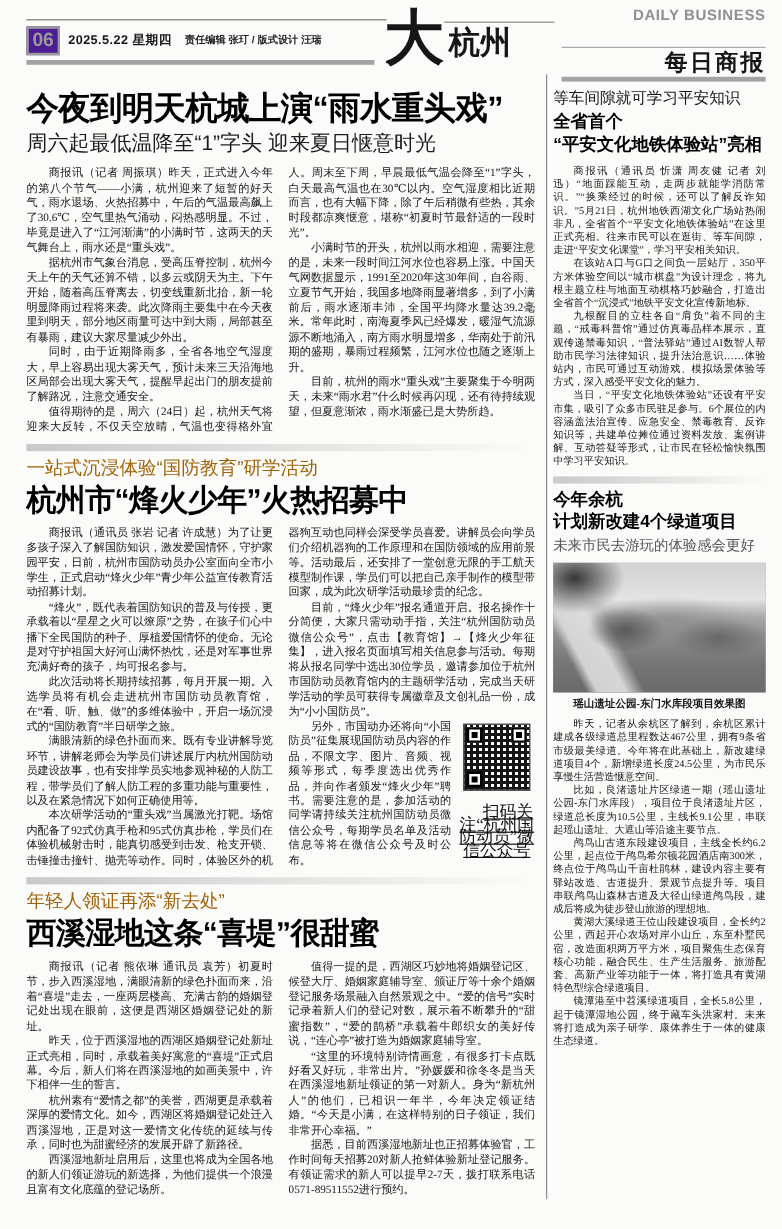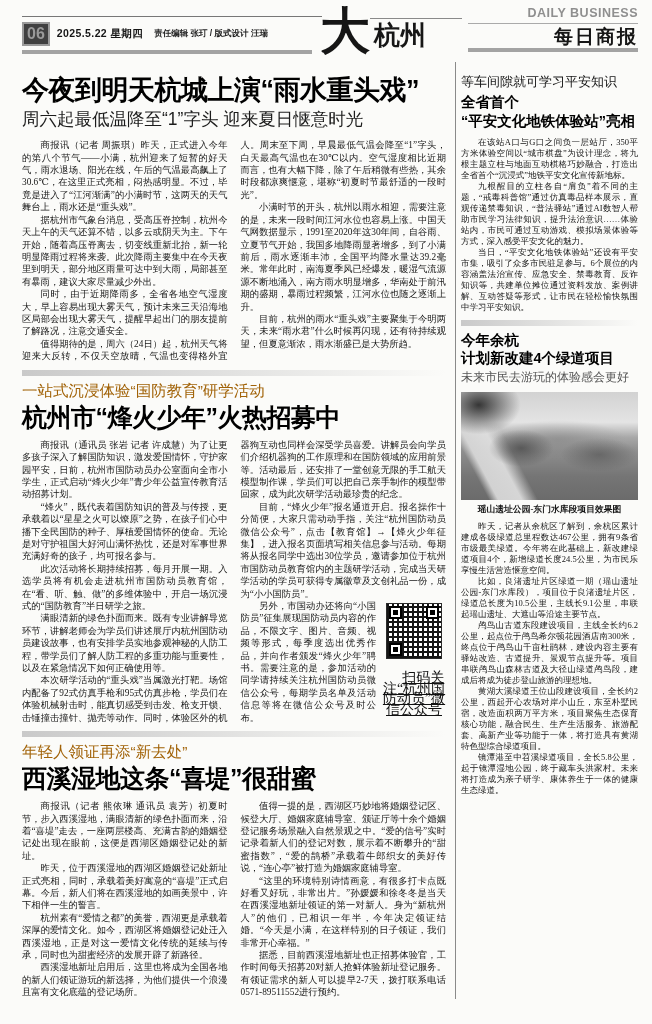--- a/index.html
+++ b/index.html
@@ -7,28 +7,28 @@
     width:652px;height:1024px;overflow:hidden;
     background:#fbfbf9;color:#161616;
     font-family:"Liberation Serif","DejaVu Serif",serif;
   }
   .page{box-sizing:border-box;width:652px;height:1024px;padding:6px 14px 0 22px;position:relative;}
 
   
   .hdr{position:relative;height:54px;margin-bottom:2px;}
   .hdr-left{position:absolute;left:0;top:10px;width:300px;border-top:1px solid #777;padding-top:5px;display:flex;align-items:center;gap:7px;}
   .hdr-left:after{content:"";position:absolute;left:0;bottom:-8px;width:290px;height:4px;background:#a3a3a3;}
-  .page-box{border:2px solid #9a9a9a;color:#9a9a9a;font:bold 16px/18px "Liberation Sans",sans-serif;padding:1px 3px;background:#404040;}
+  .page-box{border:2px solid #9a9a9a;color:#9a9a9a;font:bold 16px/18px "Liberation Sans",sans-serif;padding:1px 3px;background:#4c1d95;}
   .date-b{font:bold 10.5px "Liberation Sans",sans-serif;letter-spacing:.4px;}
   .editor{font:bold 8.5px "Liberation Sans",sans-serif;color:#222;margin-left:4px;}
   .masthead{position:absolute;left:298px;top:2px;display:flex;align-items:flex-end;}
   .big-char{font-family:"DejaVu Serif",serif;font-weight:bold;font-size:50px;line-height:46px;}
   .city{font:900 26px/26px "Liberation Sans",sans-serif;border-top:1px solid #8a8a8a;padding:3px 36px 0 4px;margin-bottom:6px;}
   .hdr-right{position:absolute;right:0;top:0;text-align:right;width:170px;}
-  .english{color:#8f8f8f;font:bold 12.5px "Liberation Sans",sans-serif;letter-spacing:.5px;border-bottom:1px solid #aaa;padding-bottom:3px;}
+  .english{color:#8f8f8f;font:bold 12.5px "Liberation Sans",sans-serif;letter-spacing:.5px;border-bottom:1px solid #aaa;padding-bottom:19px;}
   .paper-name{font:bold 19px/24px "DejaVu Serif",serif;letter-spacing:2px;}
   .hdr-right:after{content:"";position:absolute;right:0;bottom:-4px;width:170px;height:4px;background:#a3a3a3;}
 
   
   .content{display:flex;align-items:stretch;}
   .main{width:424px;flex:none;}
   .side{flex:1;margin-left:9px;border-left:1px solid #8a8a8a;padding-left:5px;}
 
   .fade-rule{height:6px;margin:7px 0 5px;background:linear-gradient(to right,#c9c9c9,rgba(201,201,201,0));}
 
@@ -90,21 +90,21 @@
   </header>
 
   <div class="content">
 
     <main class="main">
 
       <section>
         <h1 class="a-headline">今夜到明天杭城上演“雨水重头戏”</h1>
         <h2 class="a-subhead">周六起最低温降至“1”字头 迎来夏日惬意时光</h2>
         <div class="body-cols">
-          <p class="para">商报讯（记者 周振琪）昨天，正式进入今年的第八个节气——小满，杭州迎来了短暂的好天气，雨水退场、阳光在线，午后的气温最高飙上了30.6℃，在这里正式亮相，闷热感明显。不过，毕竟是进入了“江河渐满”的小满时节，这两天的天气舞台上，雨水还是“重头戏”。</p>
+          <p class="para">商报讯（记者 周振琪）昨天，正式进入今年的第八个节气——小满，杭州迎来了短暂的好天气，雨水退场、火热招募中，午后的气温最高飙上了30.6℃，空气里热气涌动，闷热感明显。不过，毕竟是进入了“江河渐满”的小满时节，这两天的天气舞台上，雨水还是“重头戏”。</p>
           <p class="para">据杭州市气象台消息，受高压脊控制，杭州今天上午的天气还算不错，以多云或阴天为主。下午开始，随着高压脊离去，切变线重新北抬，新一轮明显降雨过程将来袭。此次降雨主要集中在今天夜里到明天，部分地区雨量可达中到大雨，局部甚至有暴雨，建议大家尽量减少外出。</p>
           <p class="para">同时，由于近期降雨多，全省各地空气湿度大，早上容易出现大雾天气，预计未来三天沿海地区局部会出现大雾天气，提醒早起出门的朋友提前了解路况，注意交通安全。</p>
           <p class="para">值得期待的是，周六（24日）起，杭州天气将迎来大反转，不仅天空放晴，气温也变得格外宜人。周末至下周，早晨最低气温会降至“1”字头，白天最高气温也在30℃以内。空气湿度相比近期而言，也有大幅下降，除了午后稍微有些热，其余时段都凉爽惬意，堪称“初夏时节最舒适的一段时光”。</p>
           <p class="para">小满时节的开头，杭州以雨水相迎，需要注意的是，未来一段时间江河水位也容易上涨。中国天气网数据显示，1991至2020年这30年间，自谷雨、立夏节气开始，我国多地降雨显著增多，到了小满前后，雨水逐渐丰沛，全国平均降水量达39.2毫米。常年此时，南海夏季风已经爆发，暖湿气流源源不断地涌入，南方雨水明显增多，华南处于前汛期的盛期，暴雨过程频繁，江河水位也随之逐渐上升。</p>
           <p class="para">目前，杭州的雨水“重头戏”主要聚集于今明两天，未来“雨水君”什么时候再闪现，还有待持续观望，但夏意渐浓，雨水渐盛已是大势所趋。</p>
         </div>
       </section>
 
       <div class="fade-rule"></div>
 
@@ -150,20 +150,21 @@
 
     </main>
 
     <aside class="side">
 
       <section>
         <div class="s-kicker">等车间隙就可学习平安知识</div>
         <h3 class="s-headline">全省首个</h3>
         <h3 class="s-headline">“平安文化地铁体验站”亮相</h3>
         <div class="side-body">
+          <p class="para">商报讯（通讯员 忻潇 周友健 记者 刘迅）“地面踩能互动，走两步就能学消防常识。”“换乘经过的时候，还可以了解反诈知识。”5月21日，杭州地铁西湖文化广场站热闹非凡，全省首个“平安文化地铁体验站”在这里正式亮相。往来市民可以在逛街、等车间隙，走进“平安文化课堂”，学习平安相关知识。</p>
           <p class="para">在该站A口与G口之间负一层站厅，350平方米体验空间以“城市棋盘”为设计理念，将九根主题立柱与地面互动棋格巧妙融合，打造出全省首个“沉浸式”地铁平安文化宣传新地标。</p>
           <p class="para">九根醒目的立柱各自“肩负”着不同的主题，“戒毒科普馆”通过仿真毒品样本展示，直观传递禁毒知识，“普法驿站”通过AI数智人帮助市民学习法律知识，提升法治意识……体验站内，市民可通过互动游戏、模拟场景体验等方式，深入感受平安文化的魅力。</p>
           <p class="para">当日，“平安文化地铁体验站”还设有平安市集，吸引了众多市民驻足参与。6个展位的内容涵盖法治宣传、应急安全、禁毒教育、反诈知识等，共建单位摊位通过资料发放、案例讲解、互动答疑等形式，让市民在轻松愉快氛围中学习平安知识。</p>
         </div>
       </section>
 
       <div class="fade-rule"></div>
 
       <section>
         <h3 class="s-headline">今年余杭</h3>

